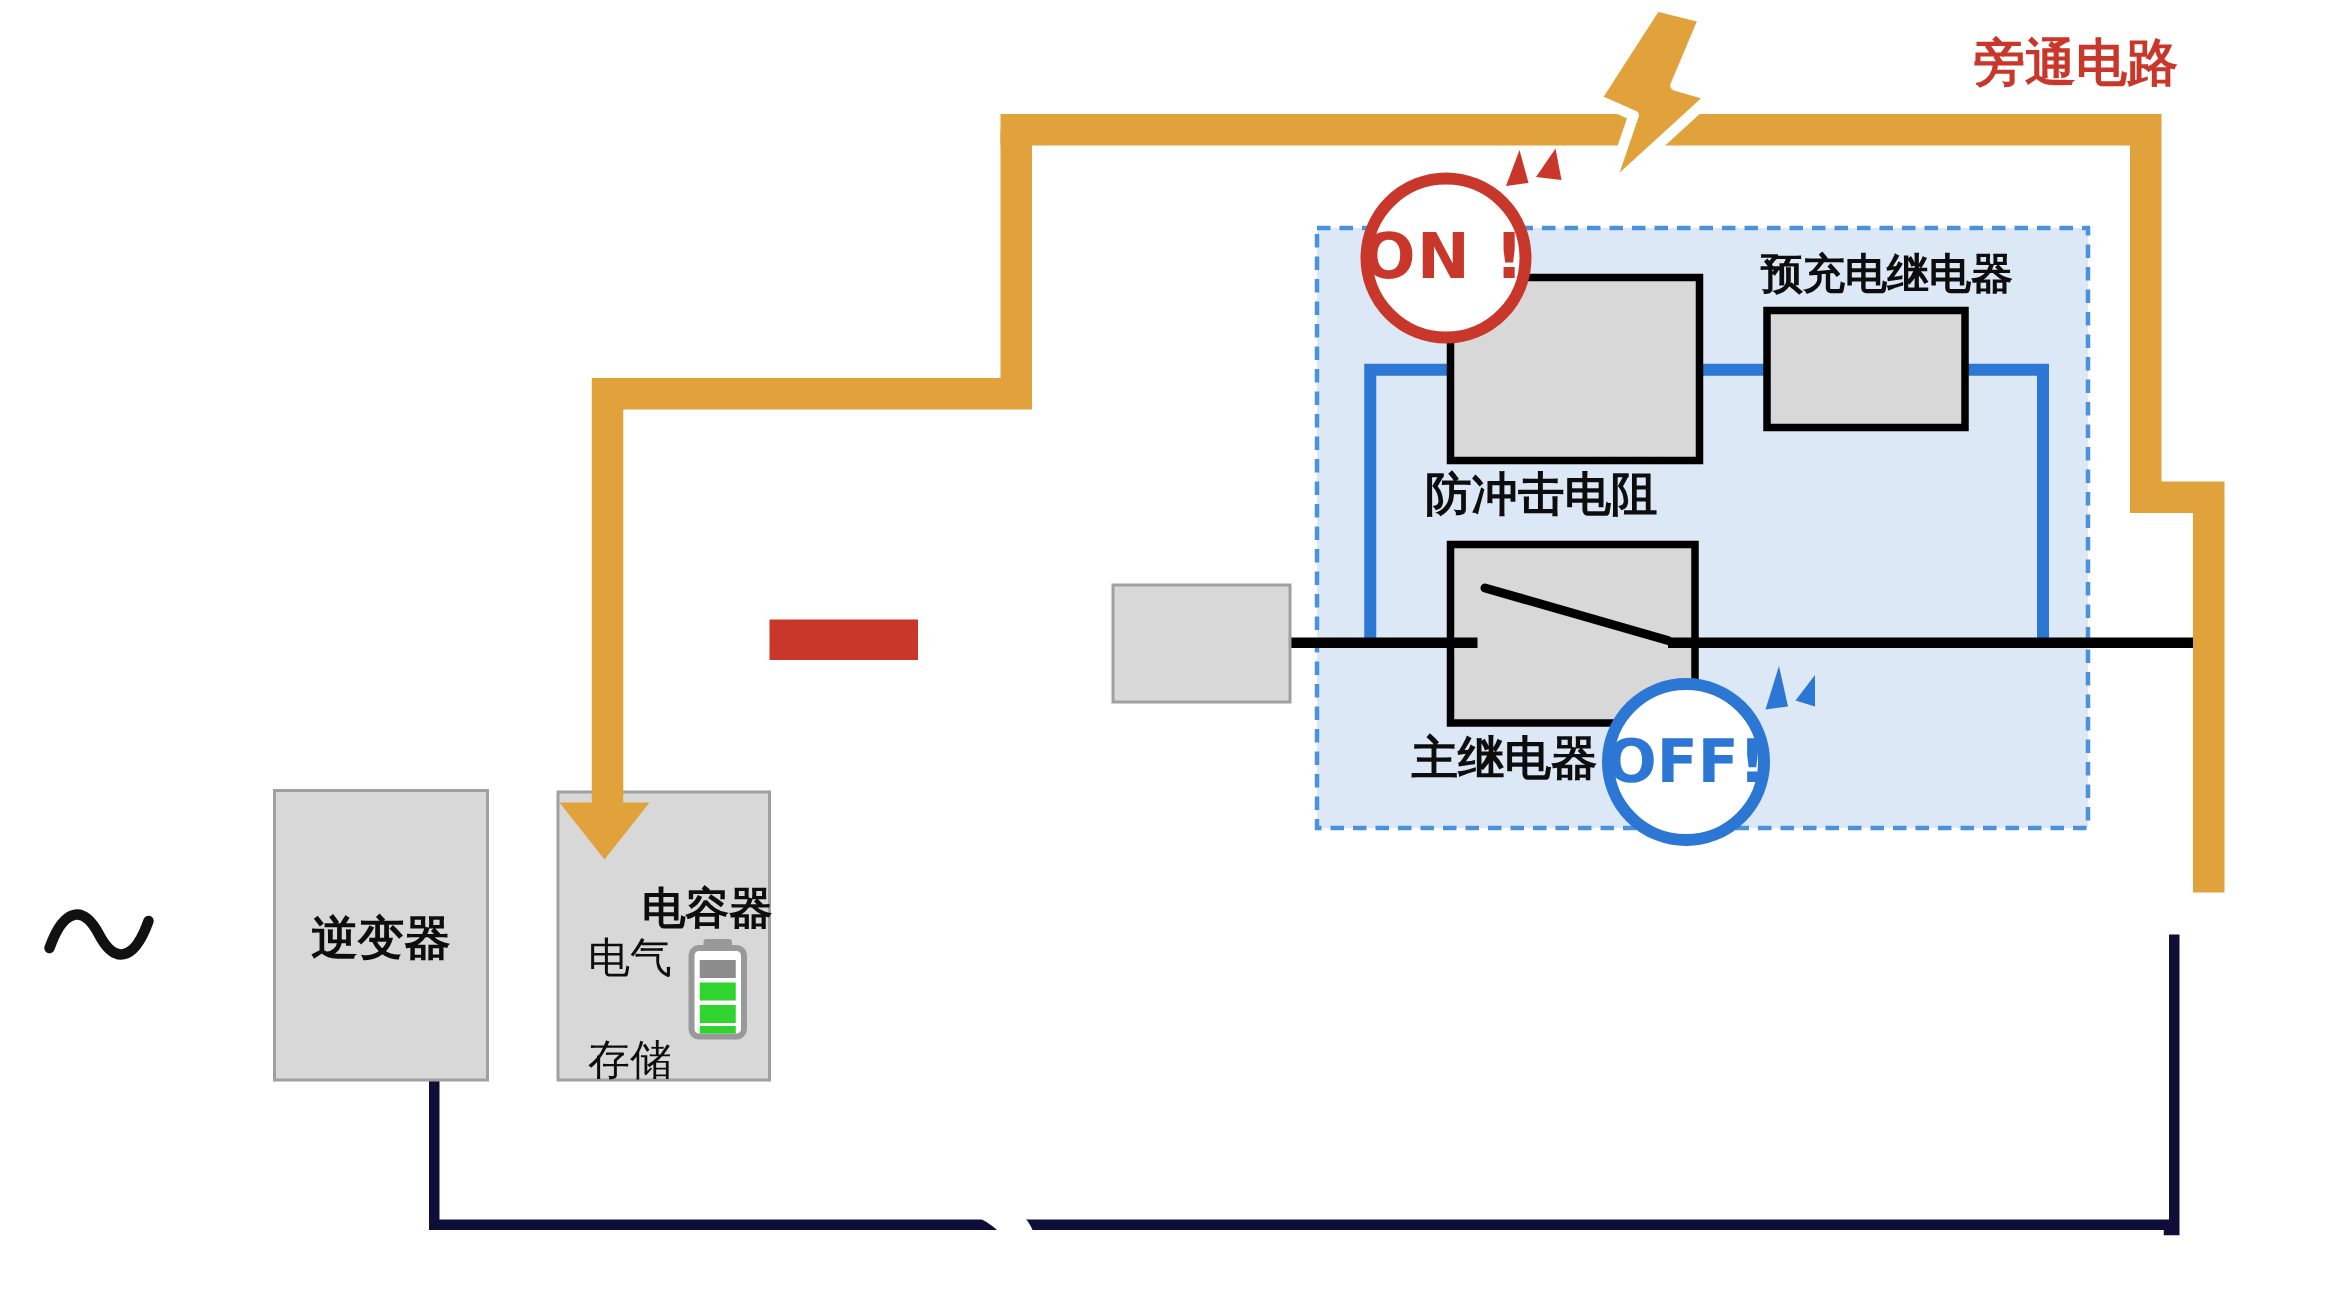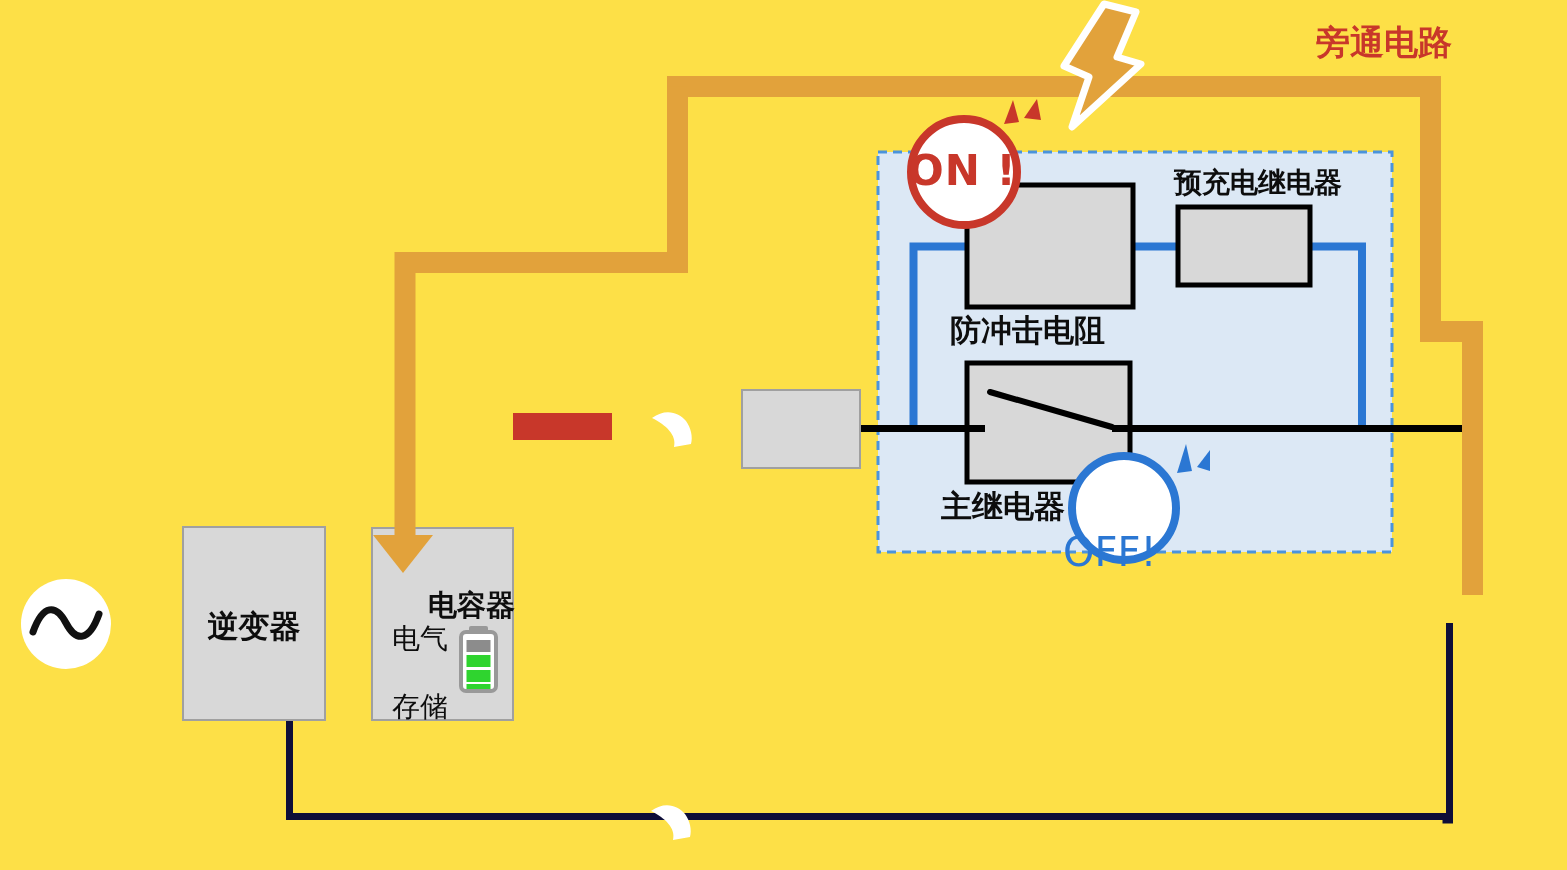--- a/index.html
+++ b/index.html
@@ -1,37 +1,37 @@
 <!DOCTYPE html>
 <html><head>
 <meta charset="utf-8">
 <style>
   html,body{margin:0;padding:0;background:#000;}
   .stage{
-    position:relative;width:1567px;height:870px;background:#fde047;overflow:hidden;
+    position:relative;width:1567px;height:870px;background:#ffffff;overflow:hidden;
     font-family:"DejaVu Sans","Liberation Sans",sans-serif;
   }
   .stage svg{position:absolute;left:0;top:0;}
   .lbl{position:absolute;font-weight:700;white-space:nowrap;line-height:1.08;}
   .lbl.black{color:#0d0d0d;}
   .lbl.red{color:#C8372A;}
   .lbl.blue{color:#1E80D2;}
   .lbl.thin{font-weight:400;}
   #bypass-label{left:1316px;top:24px;font-size:34px;}
   #resistor-label{left:1174px;top:168px;font-size:28px;}
   #precharge-label{left:950px;top:314px;font-size:31px;}
   #mainrelay-label{left:941px;top:490px;font-size:31px;}
   #prevention-label{left:971px;top:568px;font-size:41px;letter-spacing:1px;}
   #inverter-label{left:183px;top:527px;width:142px;height:200px;display:flex;
     align-items:center;justify-content:center;font-size:31px;}
   #cap-title{left:392px;top:590px;font-size:29px;margin-left:36px;}
   #cap-sub1{left:392px;top:624px;font-size:28px;}
   #cap-sub2{left:392px;top:692px;font-size:28px;}
   #on-text{left:908px;top:148px;width:100px;text-align:center;font-size:42px;font-weight:900;color:#C8372A;letter-spacing:1px;}
-  #off-text{left:1063px;top:487px;width:122px;font-size:40px;font-weight:400;color:#2B77D3;margin-top:44px;}
+  #off-text{left:1063px;top:487px;width:122px;text-align:center;font-size:40px;font-weight:700;color:#2B77D3;}
 </style>
 </head>
 <body>
 
 <div class="stage">
 
 <svg width="1567" height="870" viewBox="0 0 1567 870">
 
   <polyline points="289.5,720 289.5,816.5 1446,816.5 1446,820 1449.5,820 1449.5,623" fill="none" stroke-width="7" stroke-linejoin="miter" stroke="#0E0E38"></polyline>
 

